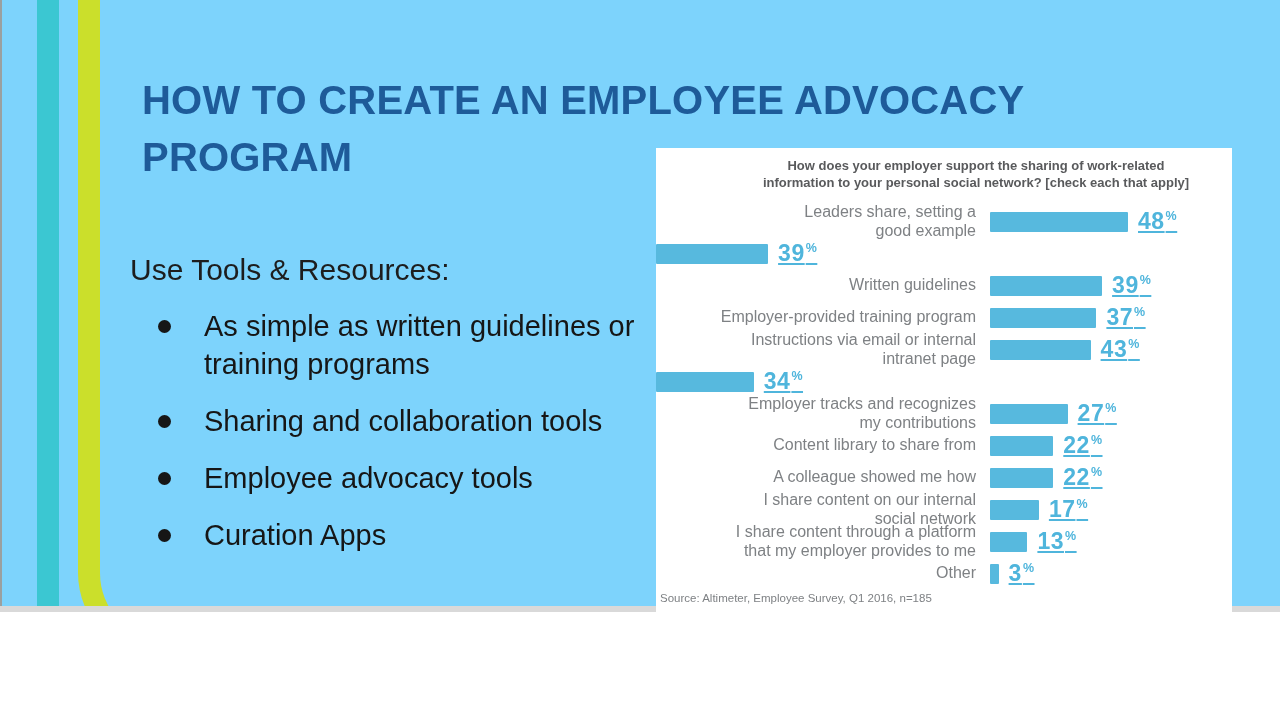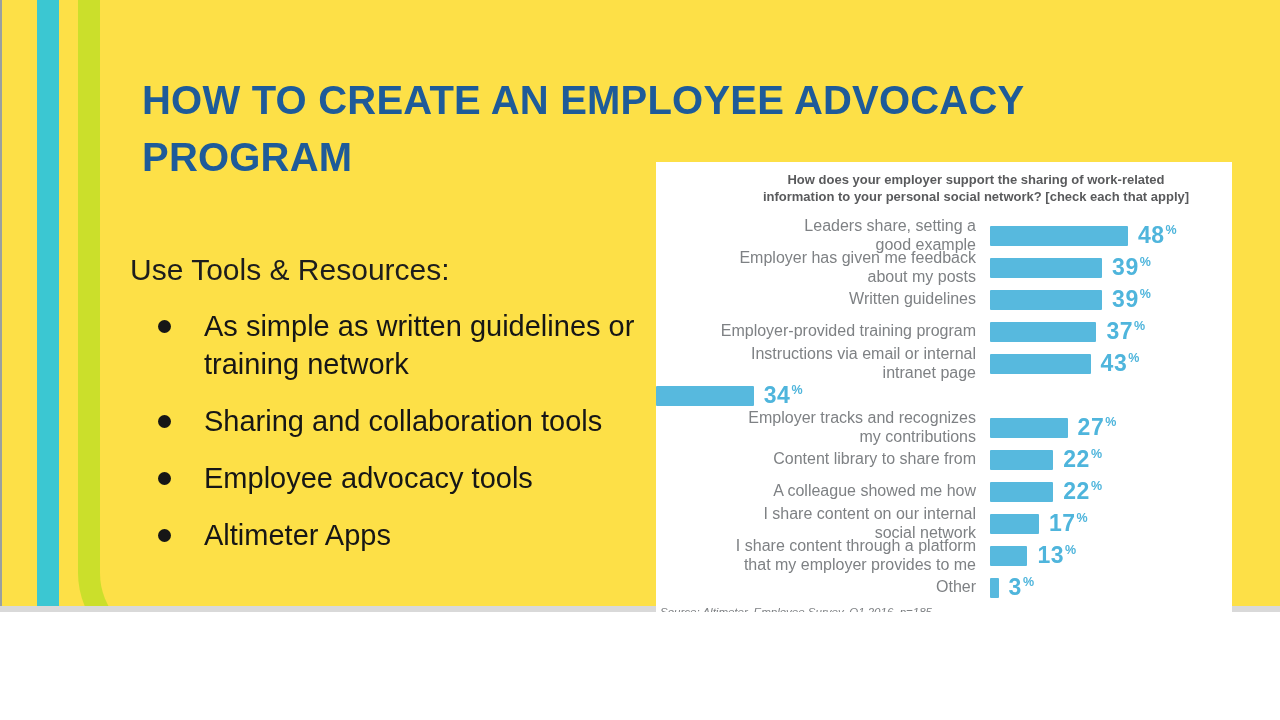--- a/index.html
+++ b/index.html
@@ -1,18 +1,18 @@
 <!DOCTYPE html>
 <html><head>
 <meta charset="utf-8">
 <style>
   html,body{margin:0;padding:0;background:#ffffff;}
   .stage{
     position:relative;width:1280px;height:612px;overflow:hidden;
-    background:#fde047;font-family:"Liberation Sans", sans-serif;
+    background:#7dd3fc;font-family:"Liberation Sans", sans-serif;
   }
   
   .left-edge-line{position:absolute;left:0;top:0;width:2px;height:720px;background:#9aa0a0;}
   
   .stripe-teal{position:absolute;left:37px;top:0;width:22px;height:714px;background:#3bc7d2;}
   
   .lime-shape{
     position:absolute;left:78px;top:0;right:0;height:658px;box-sizing:border-box;
     border-left:22px solid #cbdf2b;border-bottom:19px solid #cbdf2b;
     border-bottom-left-radius:85px;
@@ -27,36 +27,36 @@
     position:absolute;left:130px;top:252px;
     font-size:30px;color:#1d1d1d;line-height:1.2;
   }
   .bullets{position:absolute;left:158px;top:307px;width:540px;}
   .bullet{display:flex;margin-bottom:19px;}
   .dot{flex:none;width:13px;height:13px;border-radius:50%;background:#161616;margin-top:13px;}
   .btext{margin-left:33px;font-size:29px;color:#161616;line-height:38px;white-space:pre-line;}
 
   
   .chart-panel{
-    position:absolute;left:656px;top:162px;width:576px;height:488px;background:#ffffff;
+    position:absolute;left:656px;top:148px;width:576px;height:488px;background:#ffffff;
   }
   .chart-title{
     margin:10px 0 0 100px;width:440px;text-align:center;
     font-size:13px;font-weight:600;color:#595a5c;line-height:1.3;white-space:pre-line;
   }
   .chart-rows{margin-top:14px;}
   .crow{display:flex;align-items:center;height:32px;}
   .clabel{
     flex:none;width:320px;text-align:right;margin-right:14px;
     font-size:16px;color:#7e8184;line-height:1.18;white-space:pre-line;
   }
   .cbar{flex:none;height:20px;border-radius:1px;}
-  .cval{margin-left:10px;font-size:23px;font-weight:700;letter-spacing:0.5px;}
+  .cval{margin-left:10px;font-size:23px;font-weight:700;letter-spacing:0.5px;text-decoration:underline;}
   .pctsign{font-size:12.5px;font-weight:700;vertical-align:9px;margin-left:1px;}
-  .chart-source{margin:2px 0 0 4px;font-size:11.5px;color:#7e8184;font-style:italic;}
+  .chart-source{margin:2px 0 0 4px;font-size:11.5px;color:#7e8184;}
 
   .logo{
     position:absolute;right:26px;top:664px;
     font-size:30px;font-weight:700;color:#1b4e7c;letter-spacing:2px;margin-left:34px;
   }
 </style>
 </head>
 <body>
 
 <div class="stage">
@@ -67,49 +67,47 @@
   <div class="bottom-strip"></div>
 
   <h1 class="slide-title">HOW TO CREATE AN EMPLOYEE ADVOCACY PROGRAM</h1>
 
   <div class="subtitle">Use Tools &amp; Resources:</div>
 
   <div class="bullets">
     <div class="bullet">
       <span class="dot"></span>
       <span class="btext">As simple as written guidelines or
-training network</span>
+training programs</span>
     </div>
     <div class="bullet">
       <span class="dot"></span>
       <span class="btext">Sharing and collaboration tools</span>
     </div>
     <div class="bullet">
       <span class="dot"></span>
       <span class="btext">Employee advocacy tools</span>
     </div>
     <div class="bullet">
       <span class="dot"></span>
-      <span class="btext">Altimeter Apps</span>
+      <span class="btext">Curation Apps</span>
     </div>
   </div>
 
   <div class="chart-panel">
     <div class="chart-title">How does your employer support the sharing of work-related
 information to your personal social network? [check each that apply]</div>
     <div class="chart-rows">
         <div class="crow">
           <div class="clabel">Leaders share, setting a
 good example</div>
           <div class="cbar" style="width: 138px; background: rgb(87, 185, 222);"></div>
           <div class="cval" style="color: rgb(79, 181, 220);"><span>48</span><span class="pctsign">%</span></div>
         </div>
         <div class="crow">
-          <div class="clabel">Employer has given me feedback
-about my posts</div>
           <div class="cbar" style="width: 112.1px; background: rgb(87, 185, 222);"></div>
           <div class="cval" style="color: rgb(79, 181, 220);"><span>39</span><span class="pctsign">%</span></div>
         </div>
         <div class="crow">
           <div class="clabel">Written guidelines</div>
           <div class="cbar" style="width: 112.1px; background: rgb(87, 185, 222);"></div>
           <div class="cval" style="color: rgb(79, 181, 220);"><span>39</span><span class="pctsign">%</span></div>
         </div>
         <div class="crow">
           <div class="clabel">Employer-provided training program</div>

